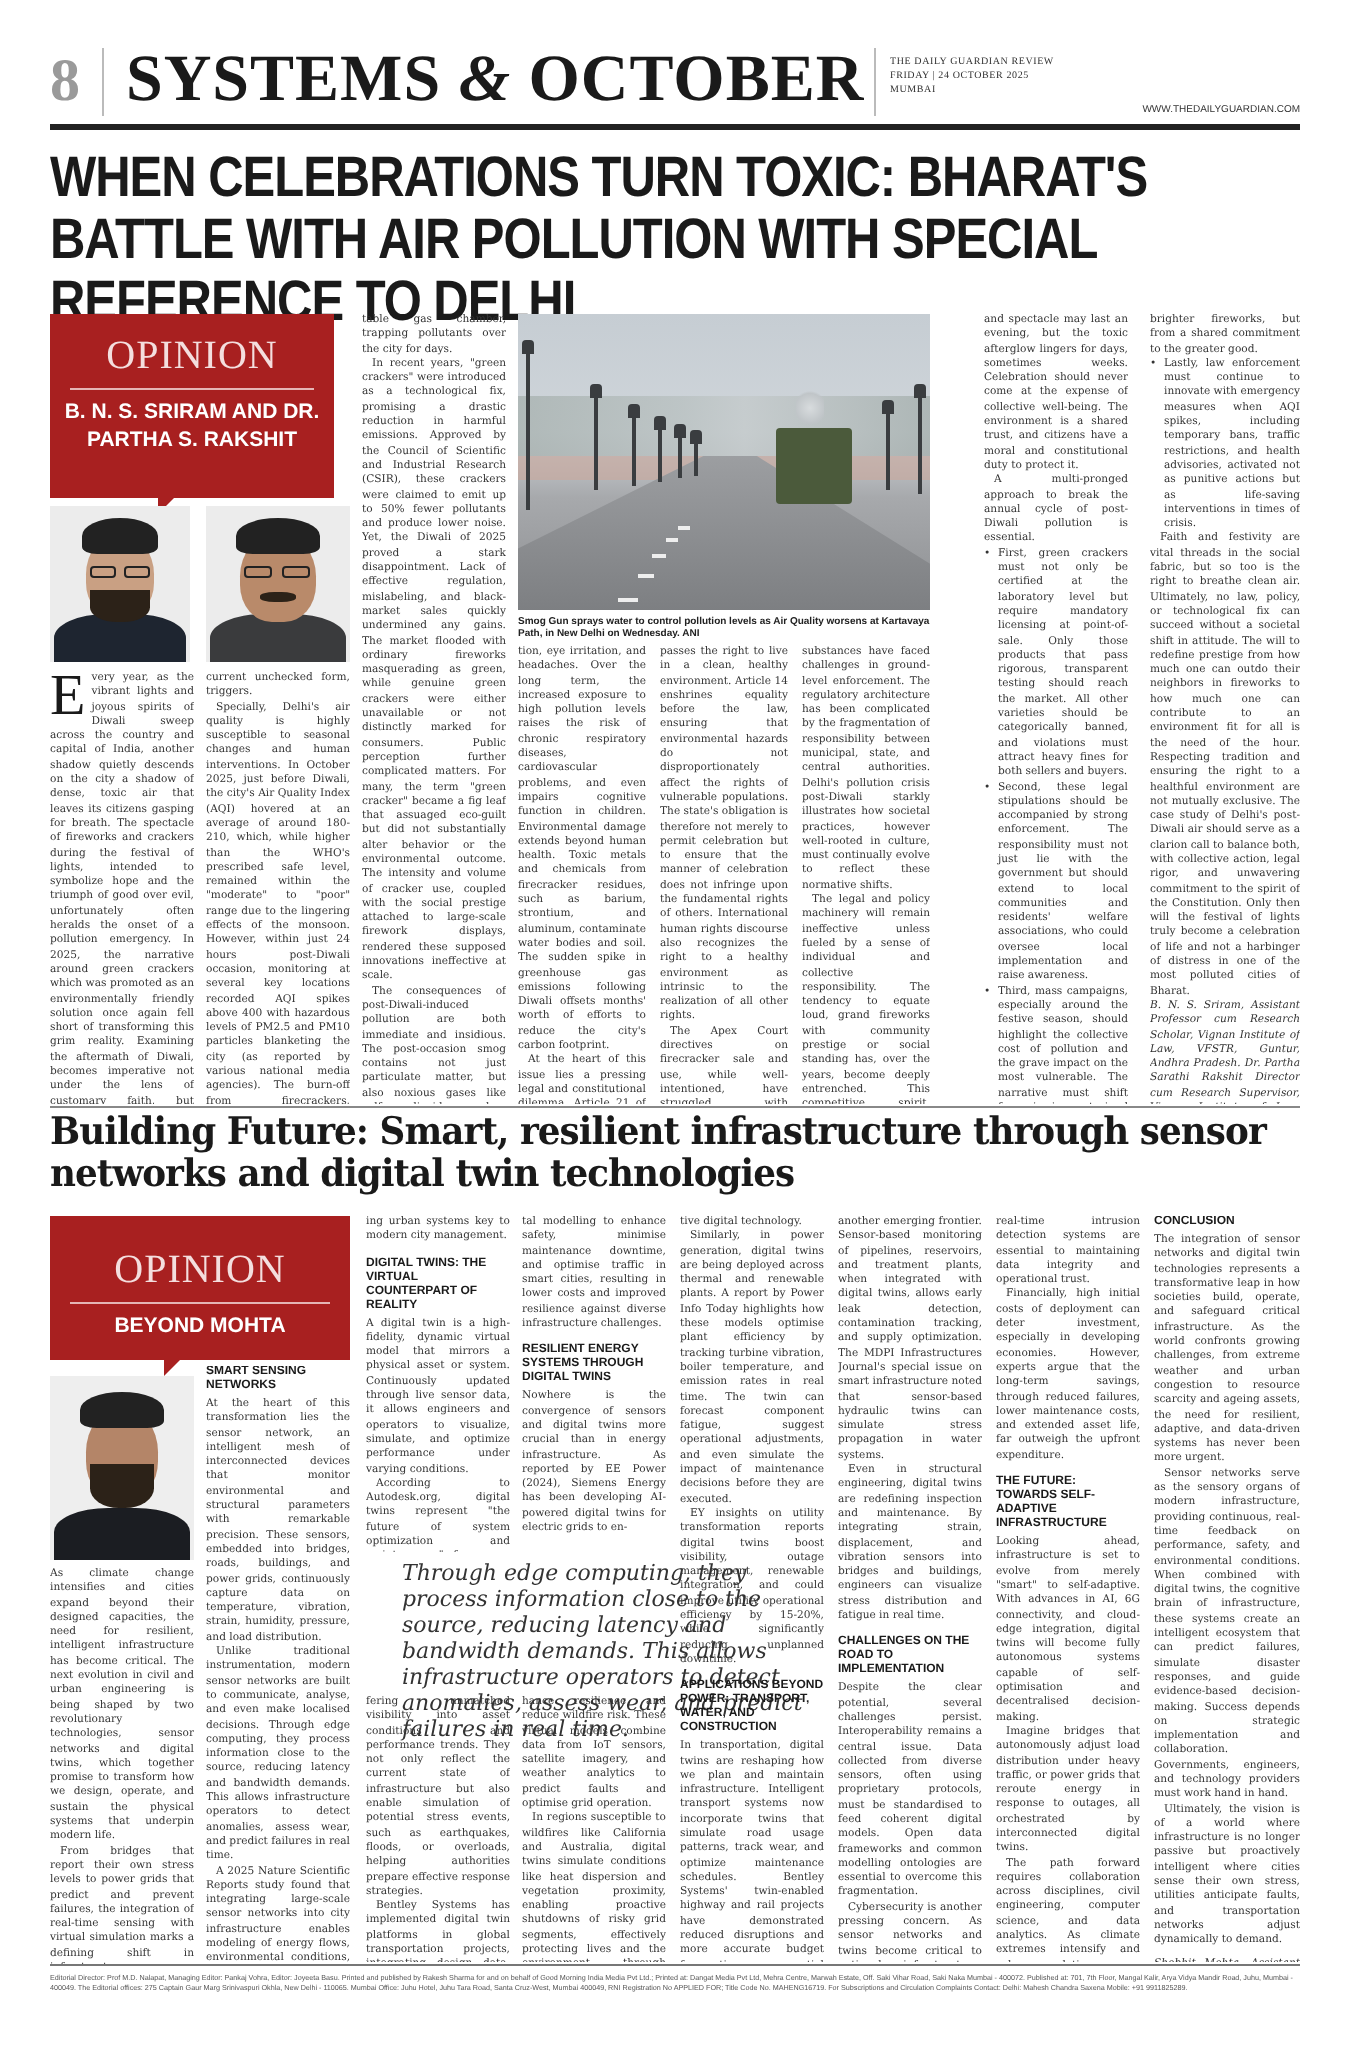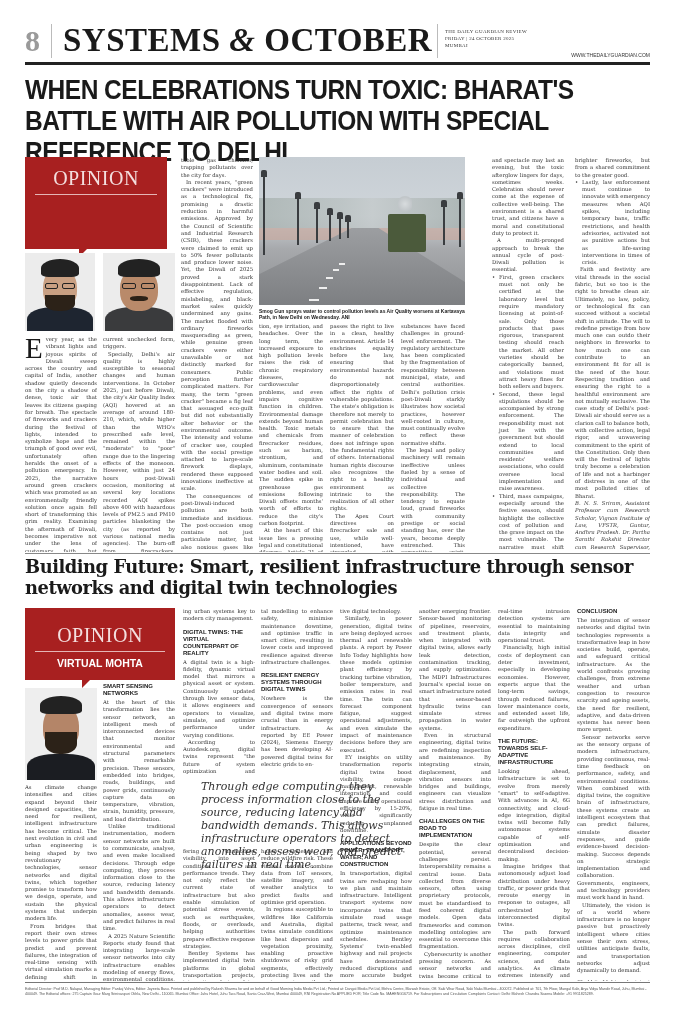--- a/index.html
+++ b/index.html
@@ -75,20 +75,21 @@
   </div>
   <a class="mast-url">WWW.THEDAILYGUARDIAN.COM</a>
 </header>
 <div class="mast-rule"></div>
 
 <h2 class="headline1">WHEN CELEBRATIONS TURN TOXIC: BHARAT'S BATTLE WITH AIR POLLUTION WITH SPECIAL REFERENCE TO DELHI</h2>
 
 <div class="opinion-box" style="left:25px; top:157px; width:142px; height:92px;">
   <div class="opinion-label" style="margin-top:10px;">OPINION</div>
   <div class="opinion-rule"></div>
+  <div class="opinion-author">B. N. S. SRIRAM AND DR. PARTHA S. RAKSHIT</div>
 </div>
 
 <div class="photo" style="left:25px; top:253px; width:70px; height:78px; background:#ececec;">
   <div class="body" style="left:2px; top:54px; width:66px; height:30px; background:#1e2530;"></div>
   <div class="face" style="left:18px; top:14px; width:34px; height:42px;"></div>
   <div class="hair" style="left:16px; top:6px; width:38px; height:18px;"></div>
   <div class="glasses" style="left:20px; top:30px; width:13px;"></div>
   <div class="glasses" style="left:37px; top:30px; width:13px;"></div>
   <div class="beard" style="left:20px; top:42px; width:30px; height:16px;"></div>
 </div>
@@ -171,21 +172,21 @@
   <p class="sig">B. N. S. Sriram, Assistant Professor cum Research Scholar, Vignan Institute of Law, VFSTR, Guntur, Andhra Pradesh. Dr. Partha Sarathi Rakshit Director cum Research Supervisor, Vignan Institute of Law, VFSTR, Guntur, Andhra Pradesh.</p>
 </div>
 
 <div class="divider-h"></div>
 
 <h2 class="headline2">Building Future: Smart, resilient infrastructure through sensor networks and digital twin technologies</h2>
 
 <div class="opinion-box" style="left:25px; top:608px; width:150px; height:72px;">
   <div class="opinion-label" style="margin-top:16px;">OPINION</div>
   <div class="opinion-rule"></div>
-  <div class="opinion-author">VIRTUAL MOHTA</div>
+  <div class="opinion-author">BEYOND MOHTA</div>
 </div>
 
 <div class="photo" style="left:25px; top:688px; width:72px; height:92px; background:#eeeeee;">
   <div class="body" style="left:2px; top:66px; width:68px; height:30px; background:#1b1d22;"></div>
   <div class="face" style="left:18px; top:16px; width:36px; height:46px; background:#b48568;"></div>
   <div class="hair" style="left:15px; top:8px; width:42px; height:18px;"></div>
   <div class="beard" style="left:20px; top:44px; width:32px; height:22px;"></div>
 </div>
 
 <div class="col" style="left:25px; top:784px; width:72px; height:198px;">

